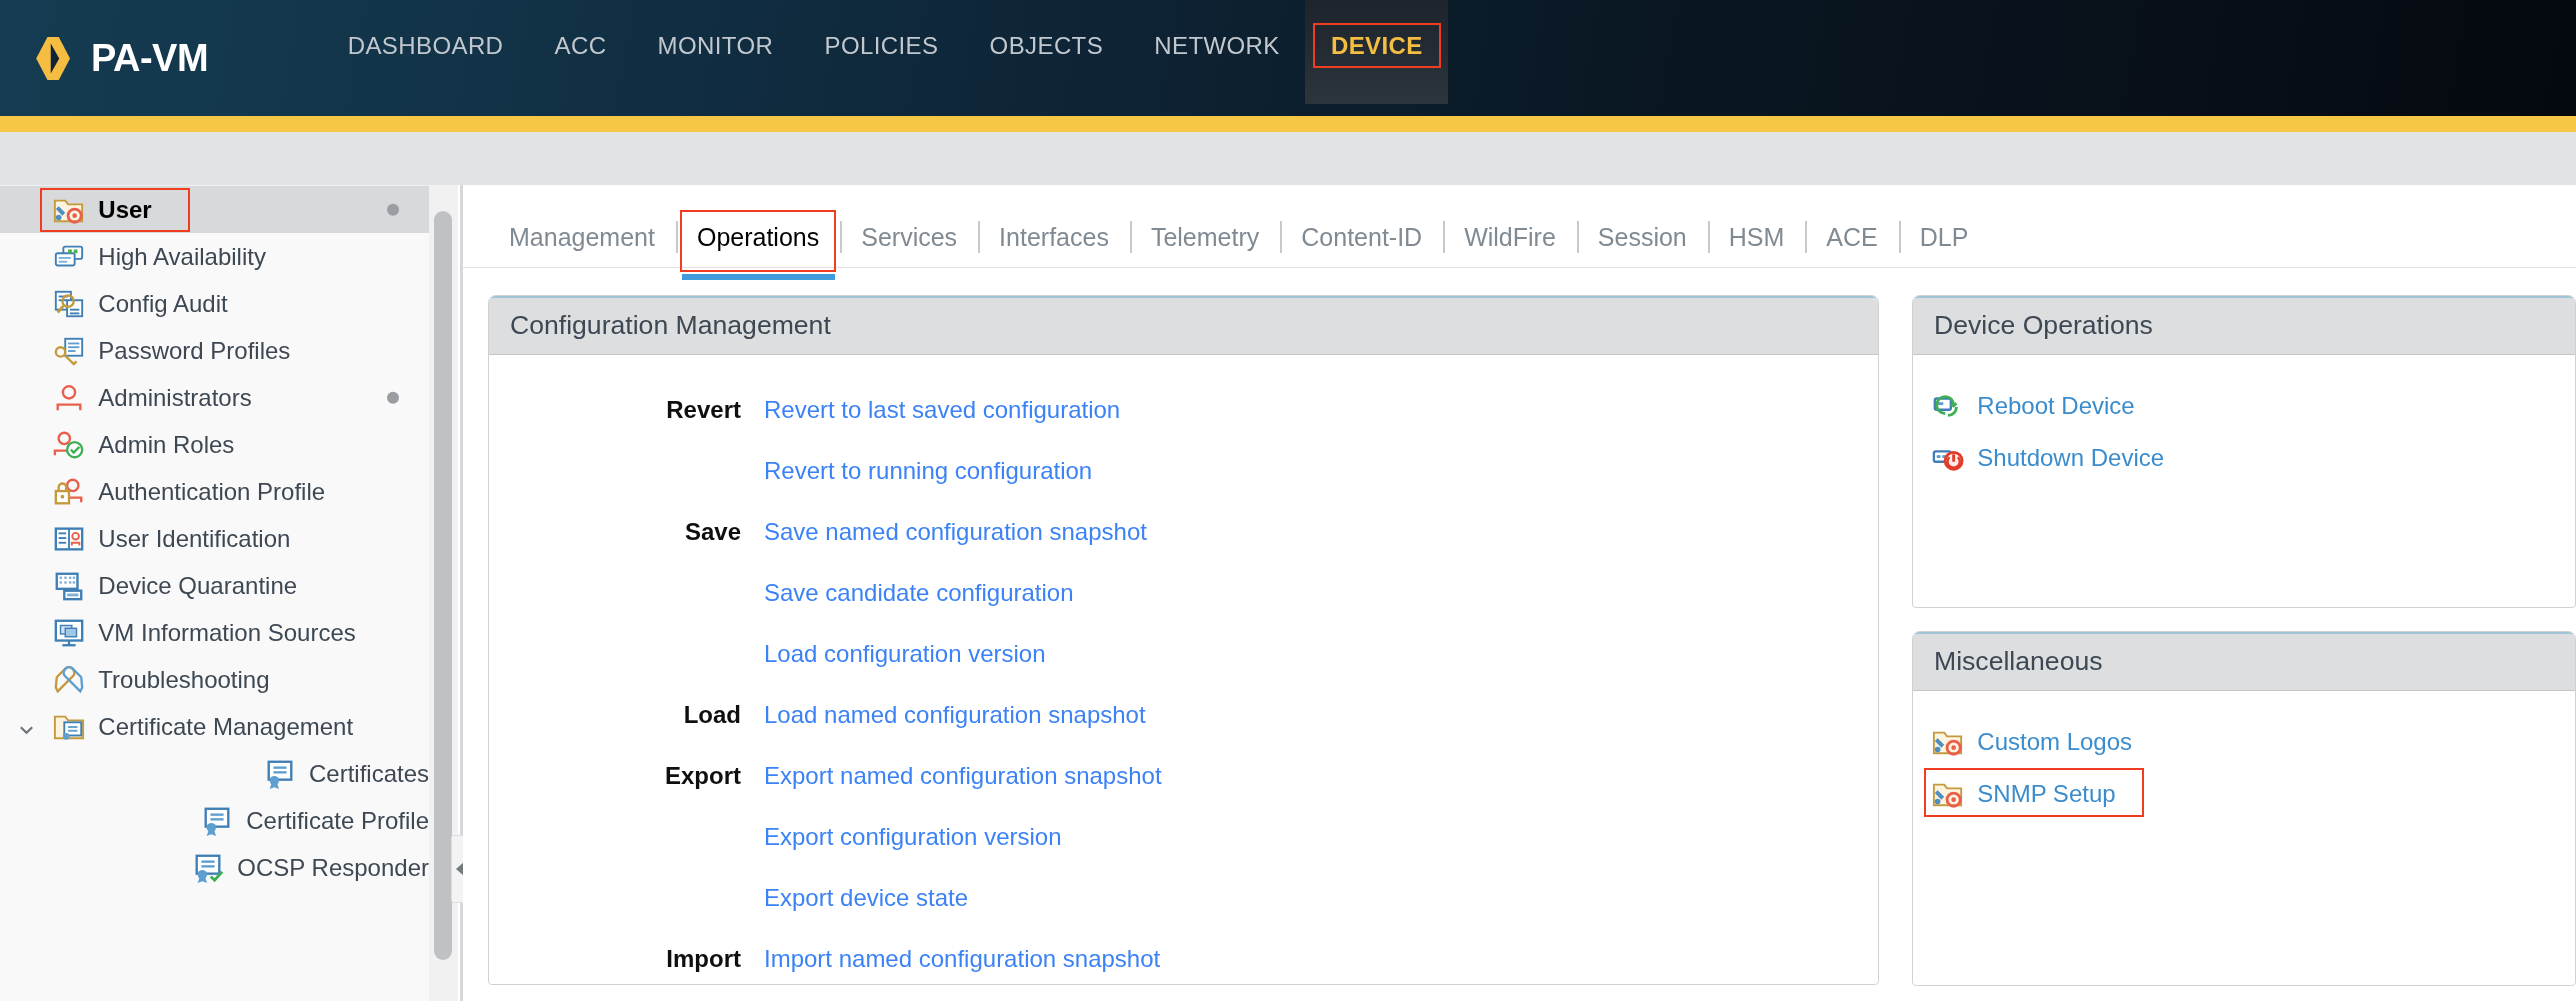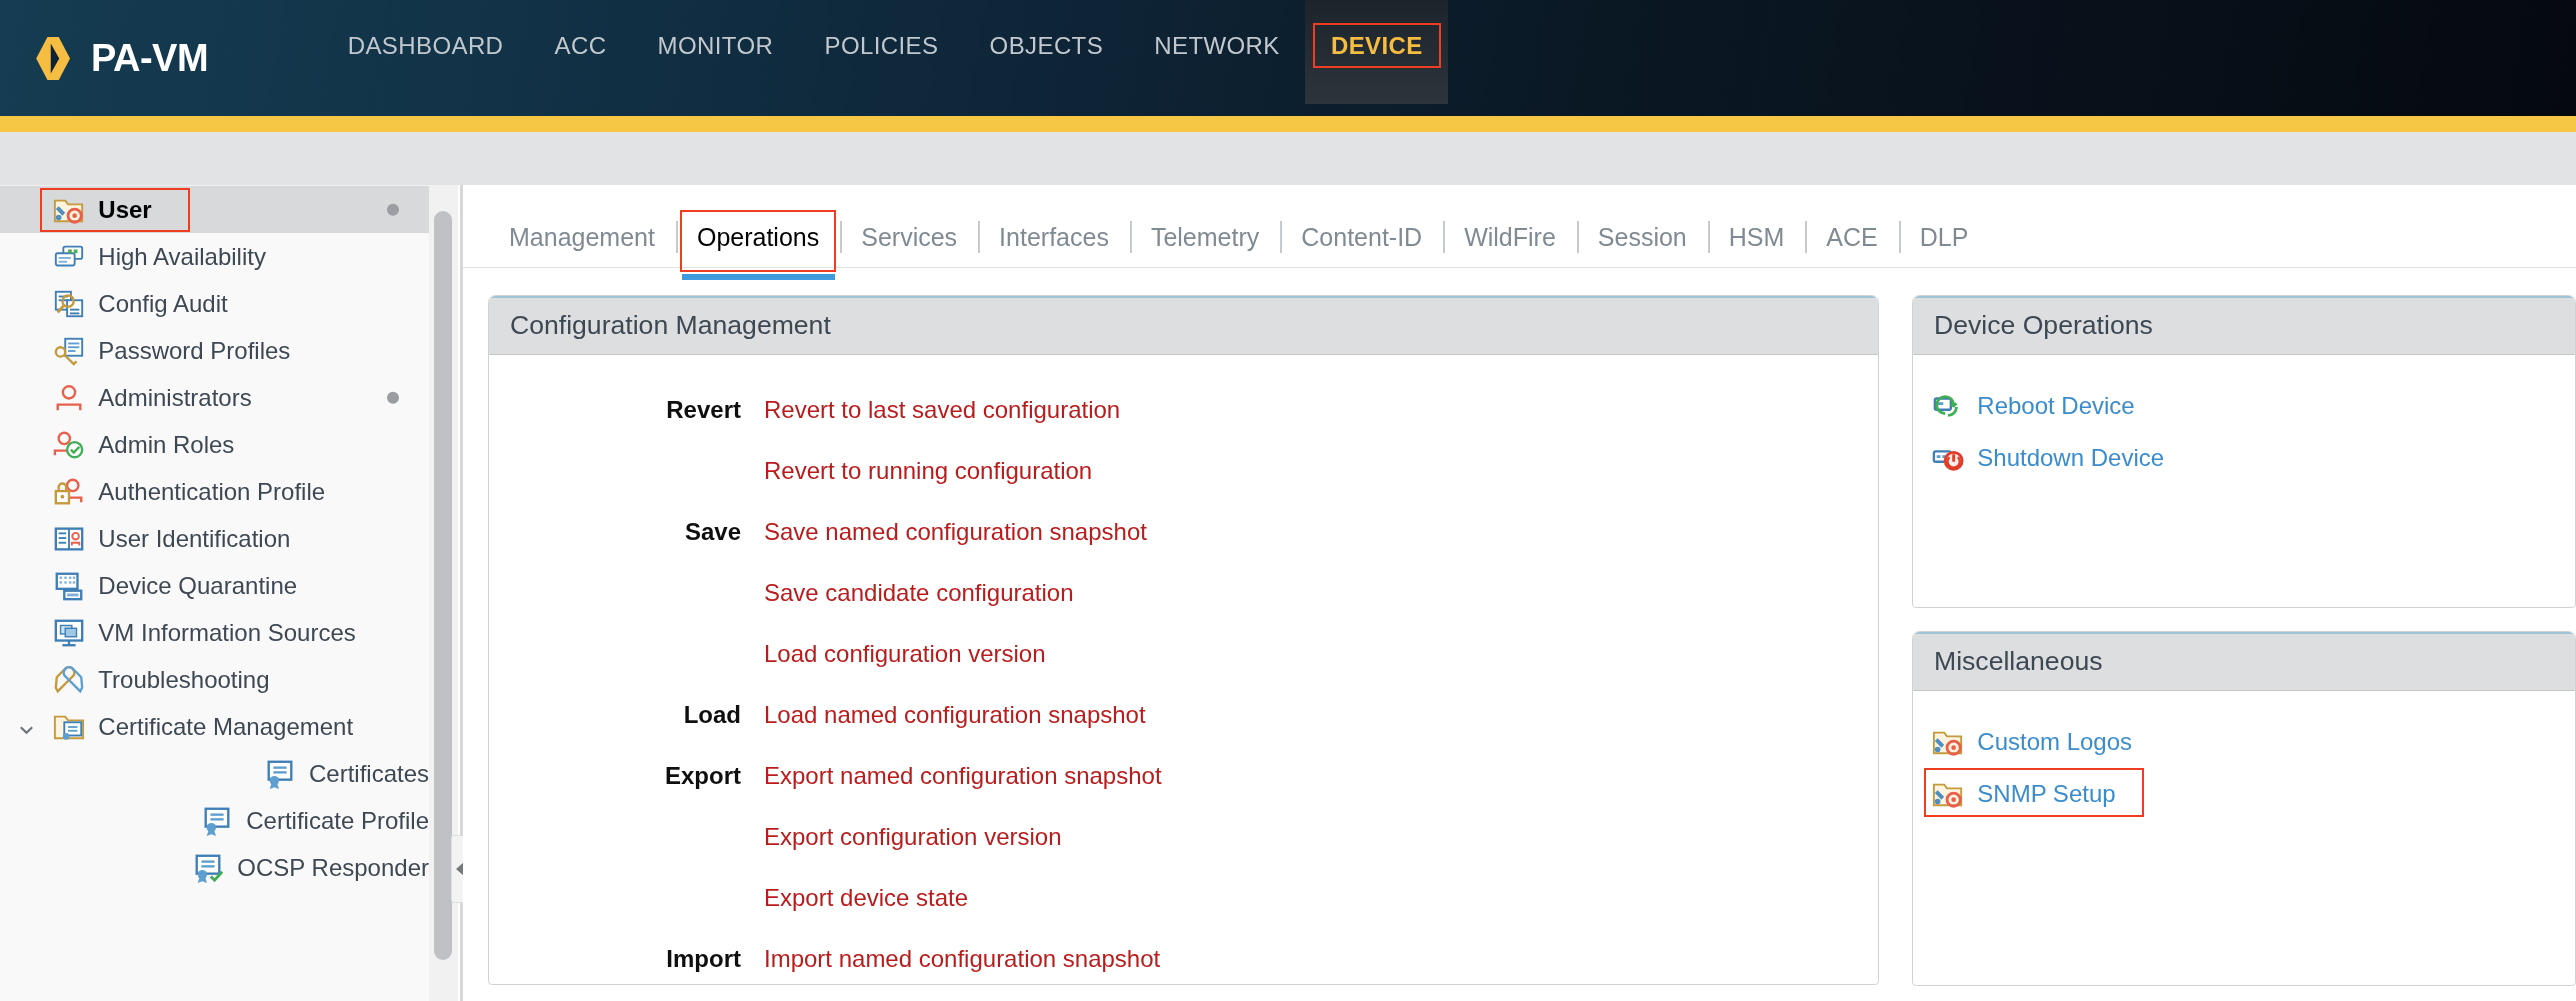--- a/index.html
+++ b/index.html
@@ -188,21 +188,21 @@
 
   .cfg-row {
     display: flex; align-items: center;
     height: 61px;
   }
   .cfg-label {
     width: 275px; text-align: right; padding-right: 23px;
     font-size: 24px; font-weight: 700; color: #0f0f0f;
   }
   .cfg-link {
-    font-size: 24px; color: #b91c1c; cursor: pointer;
+    font-size: 24px; color: #3b82f6; cursor: pointer;
   }
 
   .op-row {
     display: flex; align-items: center;
     height: 52px; padding-left: 19px;
     position: relative;
   }
   .op-ico { width: 32px; height: 32px; margin-right: 13.3px; flex: 0 0 32px; }
   .op-link { font-size: 24px; color: #3a8ccc; cursor: pointer; }
   .snmp-hl {

